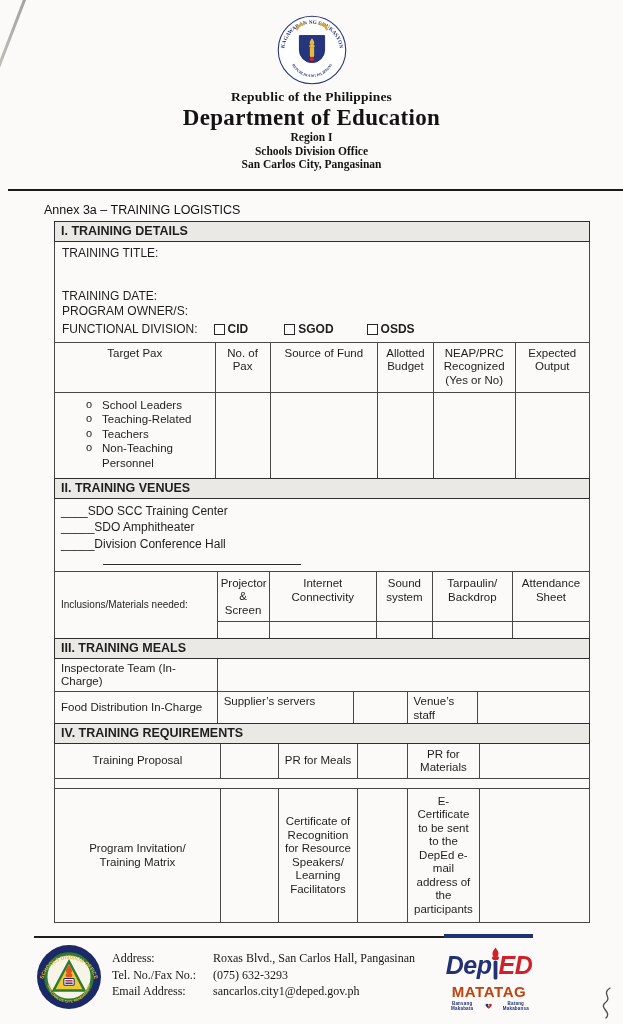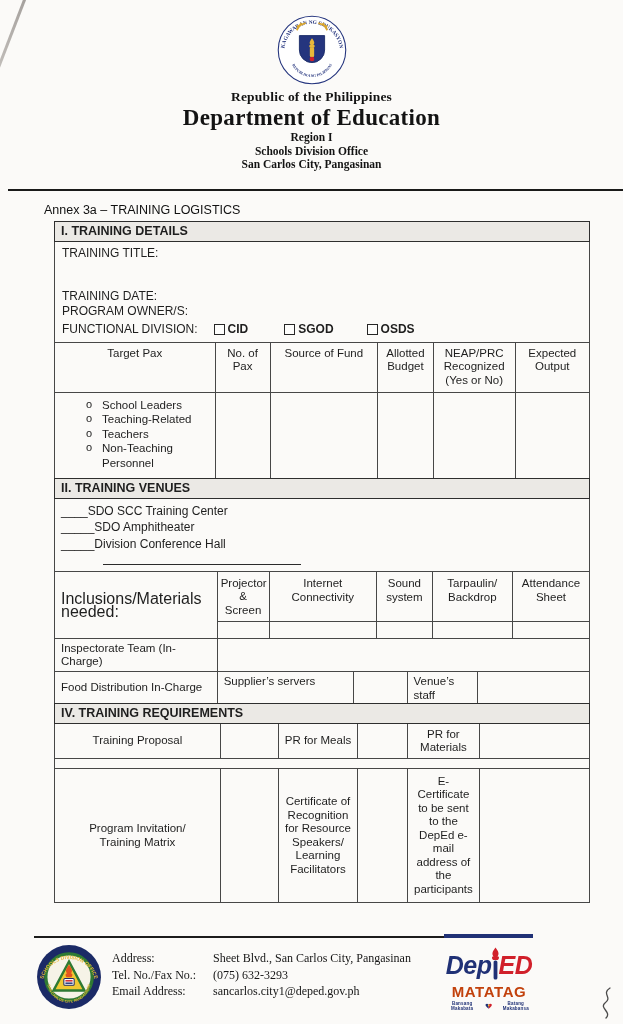--- a/index.html
+++ b/index.html
@@ -42,21 +42,21 @@
   th { font-weight:normal; }
   .h50 td,.h50 th { height:50px; }
   .pax-body td { height:86px; vertical-align:top; }
   .pax-list { padding:4px 0 0 28px; text-align:left; }
   .bullet-row { display:flex; }
   .bullet-row .mark { width:16px; flex:none; font-size:11px; }
   .bullet-row .txt { line-height:14.5px; }
   .venues { padding:4px 6px 6px 6px; font-size:12px; line-height:16.5px; }
   .others-line { display:flex; align-items:flex-end; }
   .blank-underline { width:198px; border-bottom:1.5px solid #2b2b2b; margin-left:42px; height:13px; flex:none; }
-  .mat-label { text-align:left; padding-left:6px; font-size:16px; }
+  .mat-label { text-align:left; padding-left:6px; font-size:10px; }
   .mat-empty td { height:17px; }
   .left-cell { text-align:left; padding-left:6px; }
   .h33 td { height:33px; }
   .h32 td { height:26px; }
   .h35 td { height:35px; }
   .gap-row { height:11px; border:1px solid #474747; margin-top:-1px; }
   .big-row td { height:134px; }
   
   .footer-rule { position:absolute; top:936px; left:34px; width:497px; height:2px; background:#1c1c1c; }
   .footer-rule-blue { position:absolute; top:934px; left:444px; width:89px; height:3.5px; background:#203176; }
@@ -216,20 +216,21 @@
       <tr class="mat-empty">
         <td></td>
         <td></td>
         <td></td>
         <td></td>
         <td></td>
       </tr>
     </tbody>
       </table>
 
+    <div class="sec-h">III. TRAINING MEALS</div>
     <table>
       <colgroup>
           <col style="width:30.4%">
           <col style="width:69.6%">
         </colgroup>
       <tbody>
           <tr class="h33">
         <td class="left-cell">Inspectorate Team (In-Charge)</td>
         <td></td>
       </tr>
@@ -317,21 +318,21 @@
     <rect x="28.5" y="35" width="7" height="1.4" fill="#d1202a"></rect>
     <rect x="28.5" y="37.3" width="7" height="1.4" fill="#203176"></rect>
     <text font-size="3.6" font-weight="bold" fill="#e8b83a" font-family="Liberation Sans, sans-serif">
       <textPath href="#fArcBot" startOffset="50%" text-anchor="middle">SAN CARLOS CITY, PANGASINAN</textPath>
     </text>
   </svg>
 
   <div class="addr">
     <div class="addr-row">
       <span class="addr-label">Address:</span>
-      <span>Sheet Blvd., San Carlos City, Pangasinan</span>
+      <span>Roxas Blvd., San Carlos Hall, Pangasinan</span>
     </div>
     <div class="addr-row">
       <span class="addr-label">Tel. No./Fax No.:</span>
       <span>(075) 632-3293</span>
     </div>
     <div class="addr-row">
       <span class="addr-label">Email Address:</span>
       <span>sancarlos.city1@deped.gov.ph</span>
     </div>
   </div>

